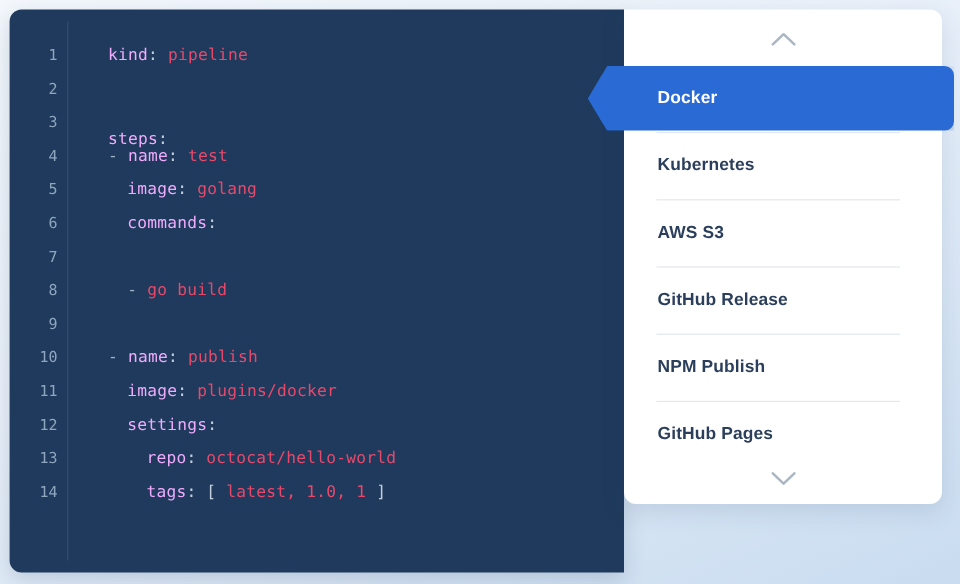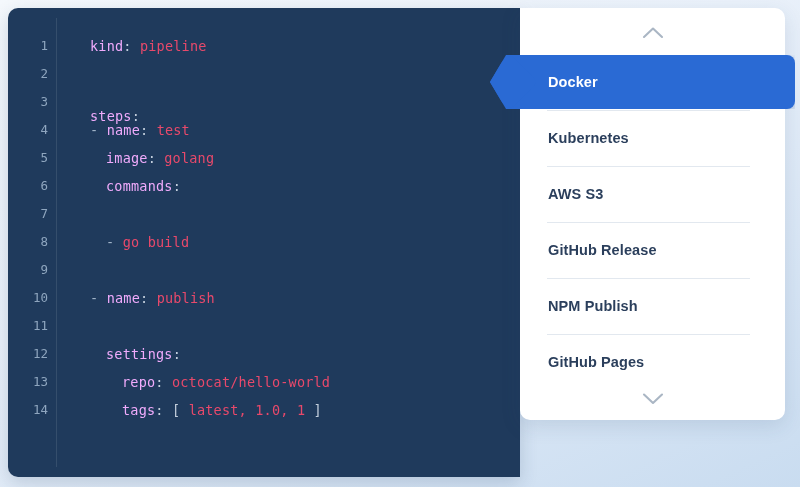--- a/index.html
+++ b/index.html
@@ -208,20 +208,21 @@
         <div class="code-row">
           <div class="lineno">9</div>
           <div class="code-text" style="padding-left: 42px;"></div>
         </div>
         <div class="code-row">
           <div class="lineno">10</div>
           <div class="code-text" style="padding-left: 42px;"><span class="tok-dash">- </span><span class="tok-key">name</span><span class="tok-punct">: </span><span class="tok-val">publish</span></div>
         </div>
         <div class="code-row">
           <div class="lineno">11</div>
+          <div class="code-text" style="padding-left: 58px;"><span class="tok-key">image</span><span class="tok-punct">: </span><span class="tok-val">plugins/docker</span></div>
         </div>
         <div class="code-row">
           <div class="lineno">12</div>
           <div class="code-text" style="padding-left: 58px;"><span class="tok-key">settings</span><span class="tok-punct">:</span></div>
         </div>
         <div class="code-row">
           <div class="lineno">13</div>
           <div class="code-text" style="padding-left: 74px;"><span class="tok-key">repo</span><span class="tok-punct">: </span><span class="tok-val">octocat/hello-world</span></div>
         </div>
         <div class="code-row">

